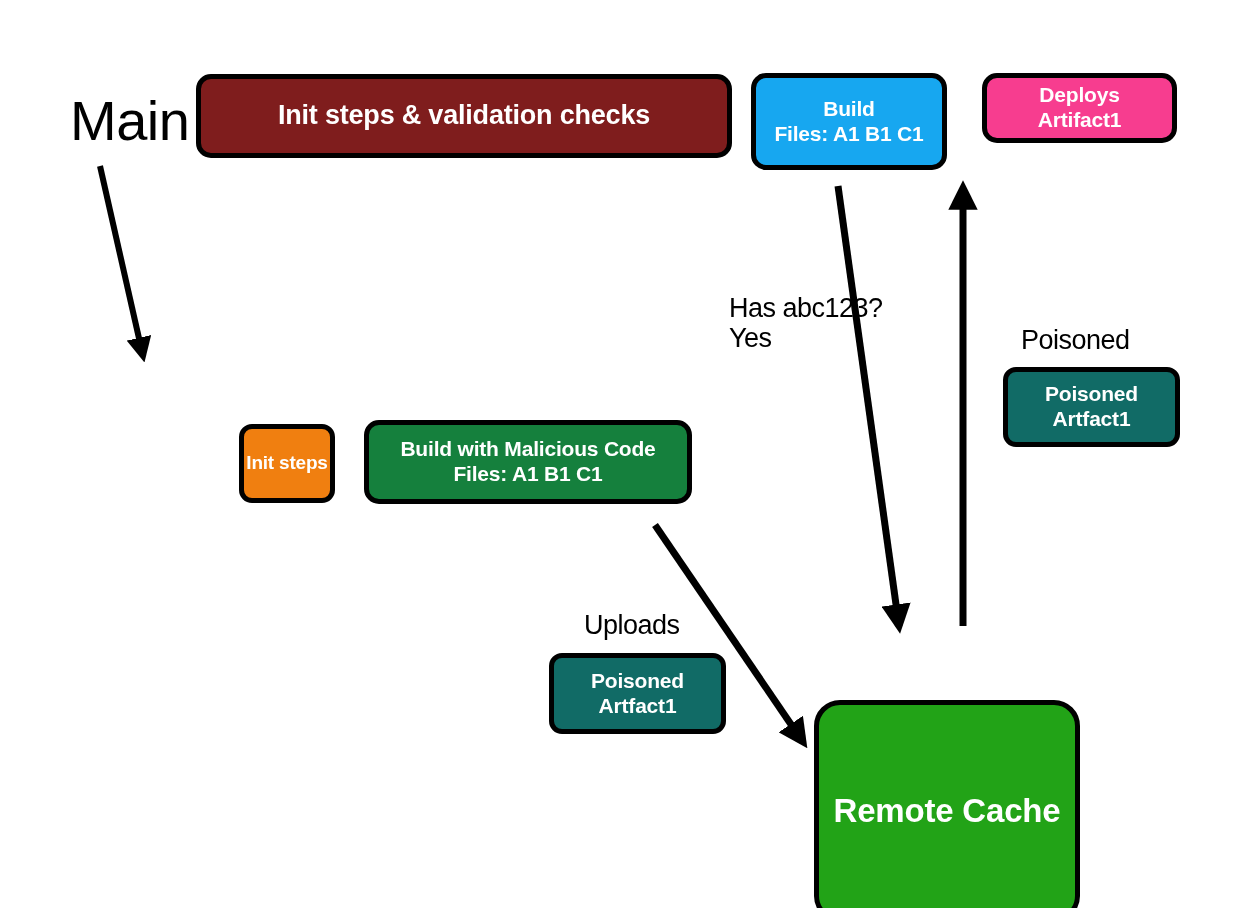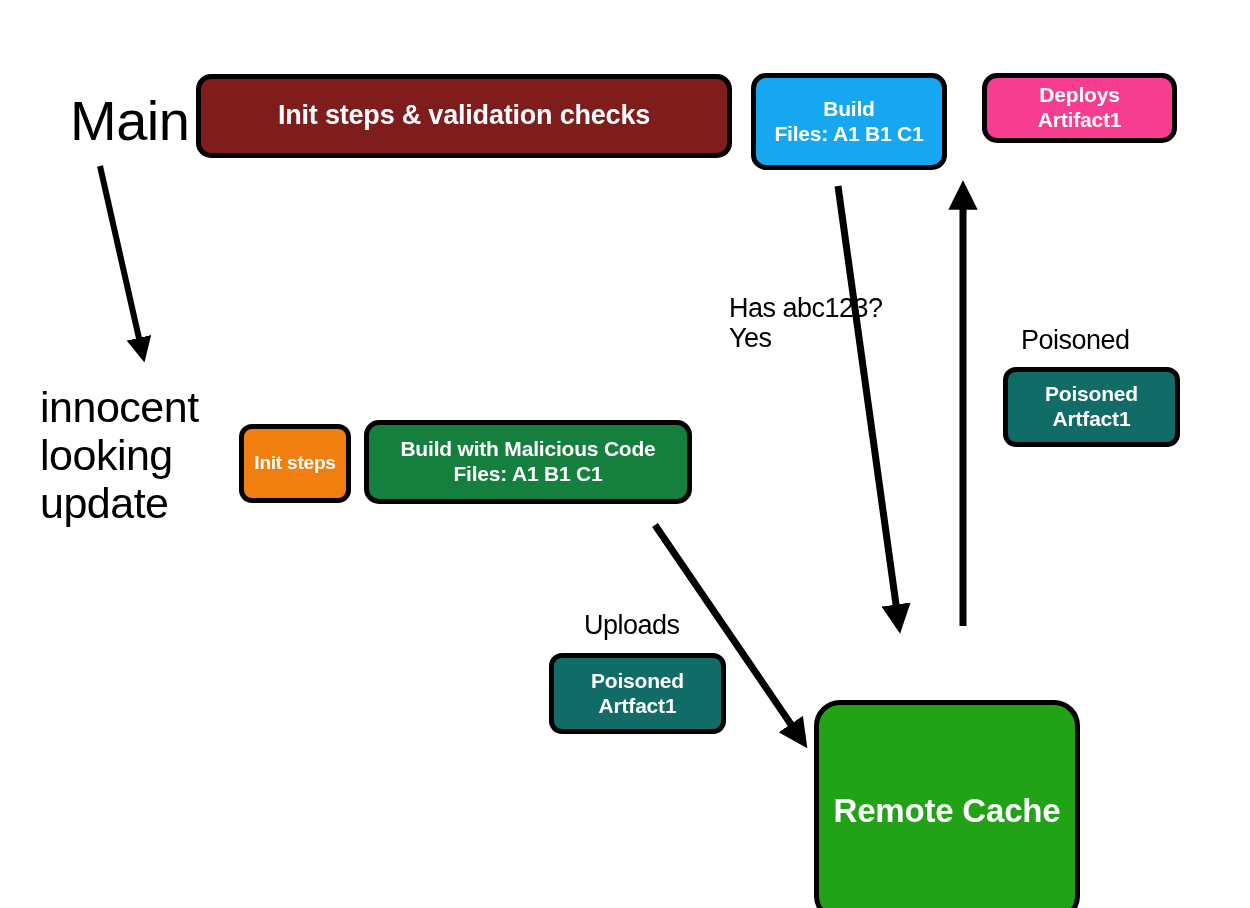--- a/index.html
+++ b/index.html
@@ -64,21 +64,21 @@
   }
   #node-deploys {
     left: 982px; top: 73px; width: 195px; height: 70px;
     border-radius: 15px;
     background: #f73d8f;
     font-size: 21px;
   }
 
   
   #node-init-steps {
-    left: 239px; top: 424px; width: 112px; height: 79px;
+    left: 239px; top: 424px; width: 96px; height: 79px;
     border-radius: 13px;
     background: #f07f10;
     font-size: 19px;
   }
   #node-build-malicious {
     left: 364px; top: 420px; width: 328px; height: 84px;
     border-radius: 15px;
     background: #15803d;
     font-size: 21px;
   }
@@ -145,23 +145,20 @@
     <g id="arrow-group">
         <line x1="100" y1="166" x2="143" y2="356" stroke="#000000" stroke-width="6" stroke-linecap="butt" marker-end="url(#head)"></line>
         <line x1="838" y1="186" x2="899" y2="626" stroke="#000000" stroke-width="7" stroke-linecap="butt" marker-end="url(#head)"></line>
         <line x1="963" y1="626" x2="963" y2="188" stroke="#000000" stroke-width="7" stroke-linecap="butt" marker-end="url(#head)"></line>
         <line x1="655" y1="525" x2="803" y2="742" stroke="#000000" stroke-width="7" stroke-linecap="butt" marker-end="url(#head)"></line>
       </g>
   </svg>
 
   <div class="plain-label" id="label-main">Main</div>
 
-  <div class="plain-label" id="label-innocent">innocent
-looking
-update</div>
 
   <div class="plain-label" id="label-has-abc">Has abc123?
 Yes</div>
 
   <div class="plain-label" id="label-downloads">Poisoned</div>
 
   <div class="plain-label" id="label-uploads">Uploads</div>
 
   <div class="node" id="node-init-validation">Init steps &amp; validation checks</div>
 

